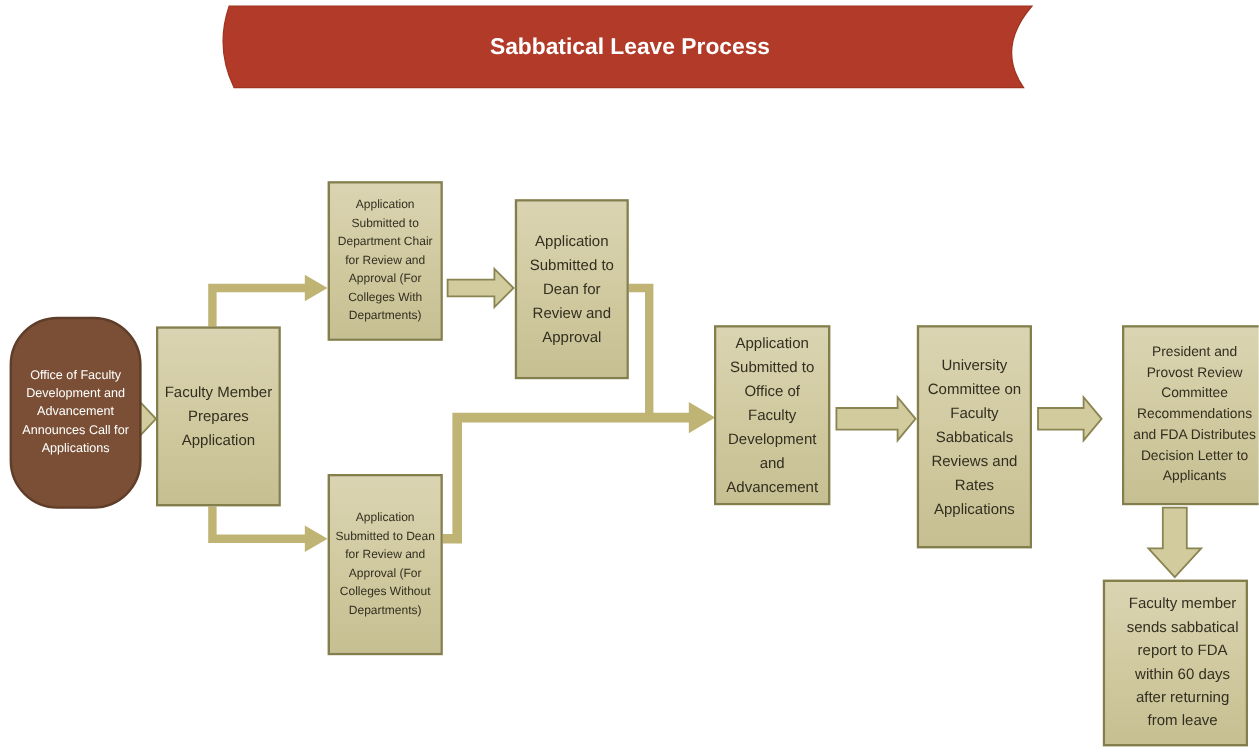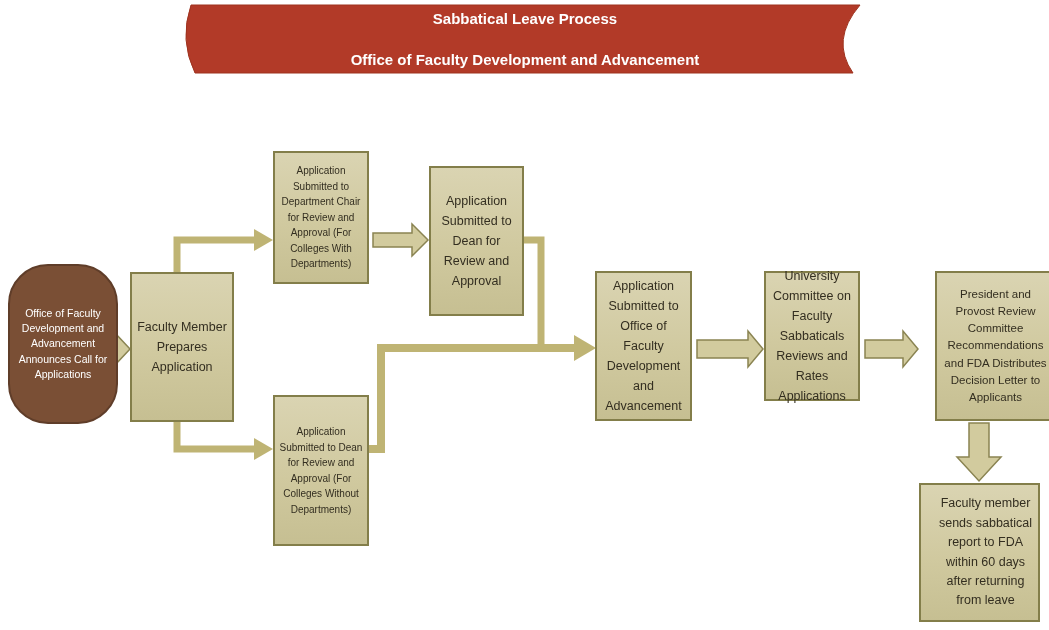--- a/index.html
+++ b/index.html
@@ -22,21 +22,21 @@
     font-family:"Liberation Sans",sans-serif;
   }
   .layer{position:absolute;left:0;top:0;width:1049px;height:630px;}
   .connector-line{stroke:var(--connector);fill:none;stroke-linejoin:miter;}
   .connector-head{fill:var(--connector);stroke:none;}
   .block-arrow{fill:var(--block-arrow-fill);stroke:var(--block-arrow-border);stroke-width:1.5;}
   .banner-shape{fill:var(--banner-red);stroke:var(--banner-border);stroke-width:1;}
   .banner-text{
     position:absolute;left:185px;top:3px;width:680px;height:72px;
     display:flex;flex-direction:column;align-items:center;justify-content:center;
-    color:#ffffff;font-weight:bold;font-size:15px;line-height:21px;text-align:center;gap:20px;
+    color:#ffffff;font-weight:bold;font-size:19px;line-height:21px;text-align:center;gap:20px;
   }
   .box{
     position:absolute;box-sizing:border-box;
     display:flex;align-items:center;justify-content:center;text-align:center;
     background:linear-gradient(180deg,var(--node-fill-light) 0%,var(--node-fill) 55%,#c6bf92 100%);
     border:2px solid var(--node-border);
     color:var(--node-text);
     font-size:12.5px;line-height:1.6;padding:2px 4px;
   }
   .box.small{font-size:10px;line-height:1.55;}
@@ -49,35 +49,34 @@
     border-radius:40px;
     display:flex;align-items:center;justify-content:center;text-align:center;
     color:var(--start-text);font-size:10.5px;line-height:1.45;padding:2px 1px;
   }
   
   .pos-prepare   {left:130px;top:272px;width:104px; height:150px;}
   .pos-deptchair {left:273px;top:151px;width:96px; height:133px;}
   .pos-deantop   {left:429px;top:166px;width:95px; height:150px;}
   .pos-deanbot   {left:273px;top:373px;width:96px; height:151px;margin-top:22px;}
   .pos-fda       {left:595px;top:271px;width:97px; height:150px;align-items:center;}
-  .pos-committee {left:764px;top:271px;width:96px; height:130px;}
+  .pos-committee {left:764px;top:271px;width:96px; height:186px;}
   .pos-president {left:919px;top:271px;width:121px;height:150px;}
   .pos-report    {left:919px;top:483px;width:121px;height:139px;padding-left:16px;}
 </style>
 </head>
 <body>
 
 <div id="canvas">
 
   <svg class="layer" width="1049" height="630" viewBox="0 0 1049 630" aria-hidden="true">
     <path class="banner-shape" d="M 191 5 L 860 5 Q 830 40 853 73 L 195 73 Q 179 40 191 5 Z"></path>
   </svg>
   <div class="banner-text">
     <div>Sabbatical Leave Process</div>
-    <div>Office of Faculty Development and Advancement</div>
   </div>
 
   <svg class="layer" width="1049" height="630" viewBox="0 0 1049 630" aria-hidden="true">
 
     <polyline class="connector-line" stroke-width="7" points="177,272 177,240 256,240"></polyline>
     <polygon class="connector-head" points="254,229 273,240 254,251"></polygon>
 
     <polyline class="connector-line" stroke-width="7" points="177,422 177,449 256,449"></polyline>
     <polygon class="connector-head" points="254,438 273,449 254,460"></polygon>
 

